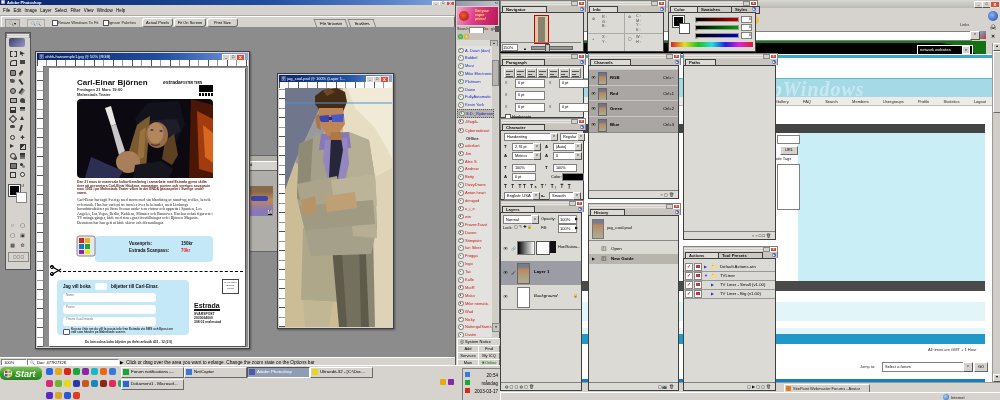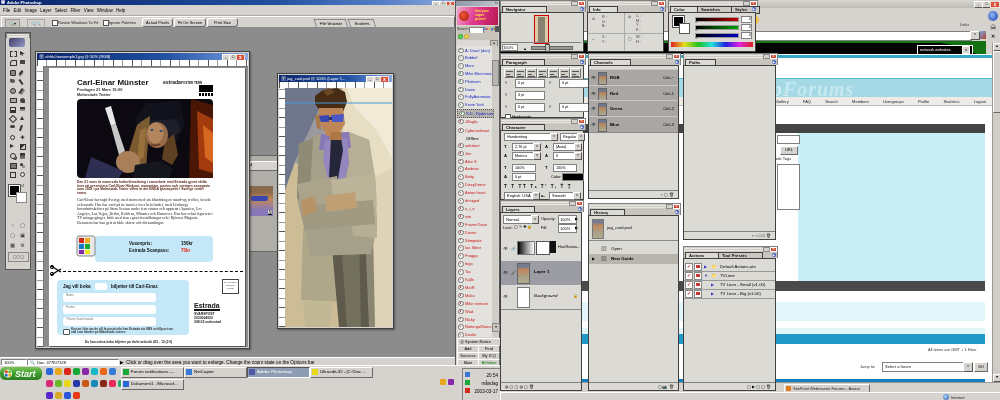--- a/index.html
+++ b/index.html
@@ -54,21 +54,21 @@
   <div class="a" style="left:492px;top:43px;width:8px;height:339px;background:#D0CCC6;border-left:1px solid #999">
     <div class="a wbtn" style="left:0;top:0;width:6px;height:6px">▲</div>
     <div class="a bev" style="left:0;top:8px;width:6px;height:60px"></div>
     <div class="a wbtn" style="left:0;top:331px;width:6px;height:6px">▼</div>
   </div>
 
   <div class="a" style="left:0;top:54px;width:492px;height:328px;background:#fff">
     <div class="a" style="left:0;top:1px;width:492px;height:3px;background:#38AAC4"></div>
 
     <div class="a" style="left:0;top:24px;width:492px;height:19px;background:#A5D9E6;border-top:1px solid #58B8CC">
-      <div class="a" style="left:186px;top:-1px;width:300px;font-family:'Liberation Serif',serif;font-style:italic;font-size:20px;letter-spacing:1px;color:#CFEDF4;font-weight:bold">Photoshop<span style="color:#C6E9F1">Forums</span></div>
+      <div class="a" style="left:186px;top:-1px;width:300px;font-family:'Liberation Serif',serif;font-style:italic;font-size:20px;letter-spacing:1px;color:#CFEDF4;font-weight:bold">Photoshop<span style="color:#C6E9F1">Windows</span></div>
     </div>
 
     <div class="a" style="left:0;top:43px;width:492px;height:8px;background:#EDEBE6;border-bottom:1px solid #bbb">
       <div class="a" style="left:276px;top:2px;width:210px;display:flex;justify-content:space-between;font-size:4px;color:#222">
             <span>Gallery</span>
             <span>FAQ</span>
             <span>Search</span>
             <span>Members</span>
             <span>Usergroups</span>
             <span>Profile</span>
@@ -215,21 +215,21 @@
     <div class="a wbtn" style="left:192px;top:1px;width:6px;height:5px;line-height:4px">□</div>
     <div class="a rbtn" style="left:199px;top:1px;width:7px;height:5px;line-height:4px">x</div>
   </div>
 
   <div class="a" style="left:1px;top:8px;width:211px;height:6px;background:#fff;border-bottom:1px solid #777;background-image:repeating-linear-gradient(90deg,#555 0 1px,transparent 1px 19px),repeating-linear-gradient(90deg,transparent 0 9px,#999 9px 10px,transparent 10px 19px)"></div>
   <div class="a" style="left:1px;top:14px;width:6px;height:281px;background:#fff;border-right:1px solid #777;background-image:repeating-linear-gradient(0deg,#555 0 1px,transparent 1px 19px),repeating-linear-gradient(0deg,transparent 0 9px,#999 9px 10px,transparent 10px 19px)"></div>
 
   <div class="a" style="left:8px;top:15px;width:204px;height:280px;background:#8C8C8C">
     <div class="a" id="page" style="left:5px;top:1px;width:196px;height:278px;background:#fff;box-shadow:1px 1px 0 #555">
 
-      <div class="a" style="left:28px;top:10px;font-size:8px;font-weight:bold;color:#111;letter-spacing:0">Carl-Einar Münster</div>
+      <div class="a" style="left:28px;top:10px;font-size:8px;font-weight:bold;color:#111;letter-spacing:0">Carl-Einar Björnen</div>
       <div class="a" style="left:28px;top:19px;font-size:4px;font-weight:bold;color:#333">Fredagen 21 Mars 19:00<br>Malmstads Teater</div>
       <div class="a" style="left:114px;top:11px;font-size:5px;font-weight:bold;color:#111">estrada<span style="font-size:3px">POSTER TERN</span></div>
       <div class="a" style="left:150px;top:17px;width:14px;height:7px;background:#000"></div>
       <div class="a" style="left:150px;top:25px;width:14px;height:3px;background-image:repeating-linear-gradient(90deg,#000 0 2px,#fff 2px 3px)"></div>
 
       <svg class="a" style="left:28px;top:31px" width="136" height="79" viewBox="0 0 136 79">
         <rect width="136" height="79" rx="4" fill="#0C0A10"></rect>
         <polygon points="114,0 136,6 136,79 112,79" fill="#4A1606"></polygon>
         <polygon points="120,12 136,20 136,74 122,70" fill="#A23C0E"></polygon>
         <polygon points="126,26 136,34 136,64 128,58" fill="#D86820"></polygon>

